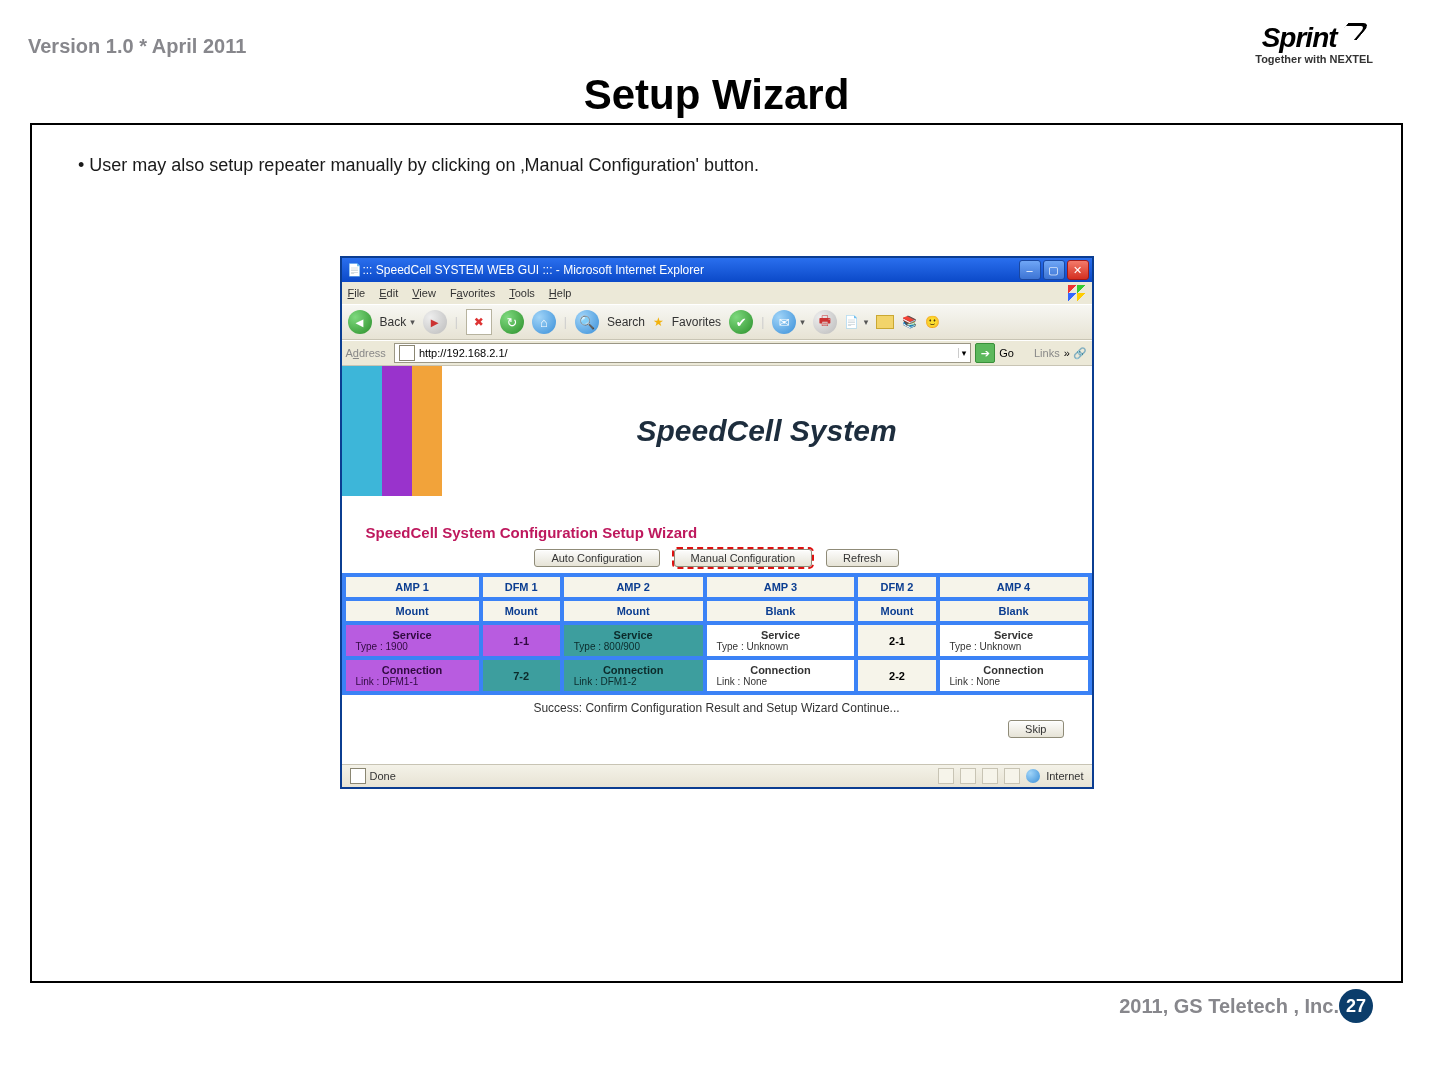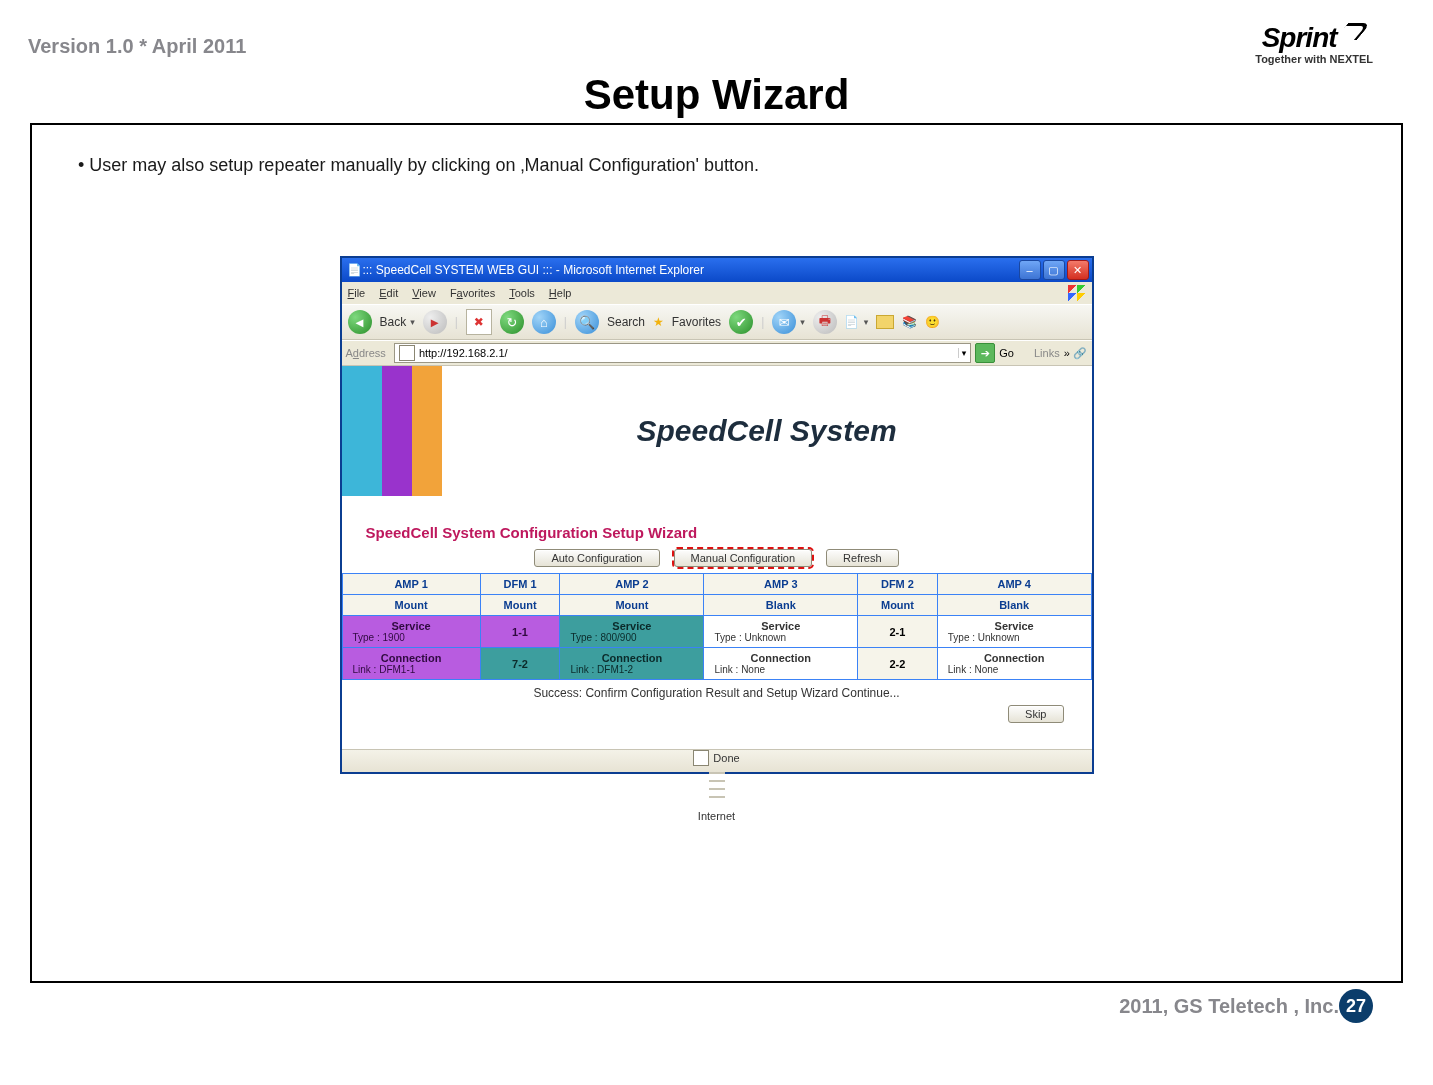--- a/index.html
+++ b/index.html
@@ -207,21 +207,21 @@
   .wiz-btn.highlight {
     outline:2px dashed #d11;
     outline-offset:0;
     text-align:right;
   }
   .wiz-table {
     width:100%; border-collapse:collapse;
     font-size:11px;
   }
   .wiz-table td, .wiz-table th {
-    border:1px solid #3b82f6;
+    border:4px solid #3b82f6;
     padding:4px 6px;
     text-align:center;
     background:#f6f4ea;
     margin-left:12px;
   }
   .wiz-table th { color:#0b3d91; font-weight:bold; }
   .wiz-table .mount { color:#0b3d91; font-weight:bold; }
   .wiz-table .svc-lbl { font-weight:bold; }
   .wiz-table .type-line { font-size:10px; display:block; text-align:left; padding-left:4px; }
   .bg-purple td, td.bg-purple { background:#b85ce0; color:#300a40; }
@@ -236,21 +236,20 @@
   }
   .ie-status {
     background: linear-gradient(#f4f2e8,#e7e3d4);
     height:22px;
     display:flex; align-items:center;
     font-size:11px;
     padding:0 8px;
     border-top:1px solid #c8c4b4;
     gap:6px;
     color:#333;
-    flex-direction:column;
   }
   .ie-status .done { flex:1; display:flex; align-items:center; gap:4px;}
   .ie-status .seg { width:14px; height:14px; border:1px solid #c8c4b4; background:#f6f4ea; }
   .ie-status .globe { width:14px; height:14px; border-radius:50%; background:radial-gradient(circle at 30% 30%, #a0d4f8, #3a8fd8); }
   .foot {
     display:flex; justify-content:flex-end;
     align-items:center;
     padding: 6px 60px 0 0;
     gap: 0;
     color:#87878c;

